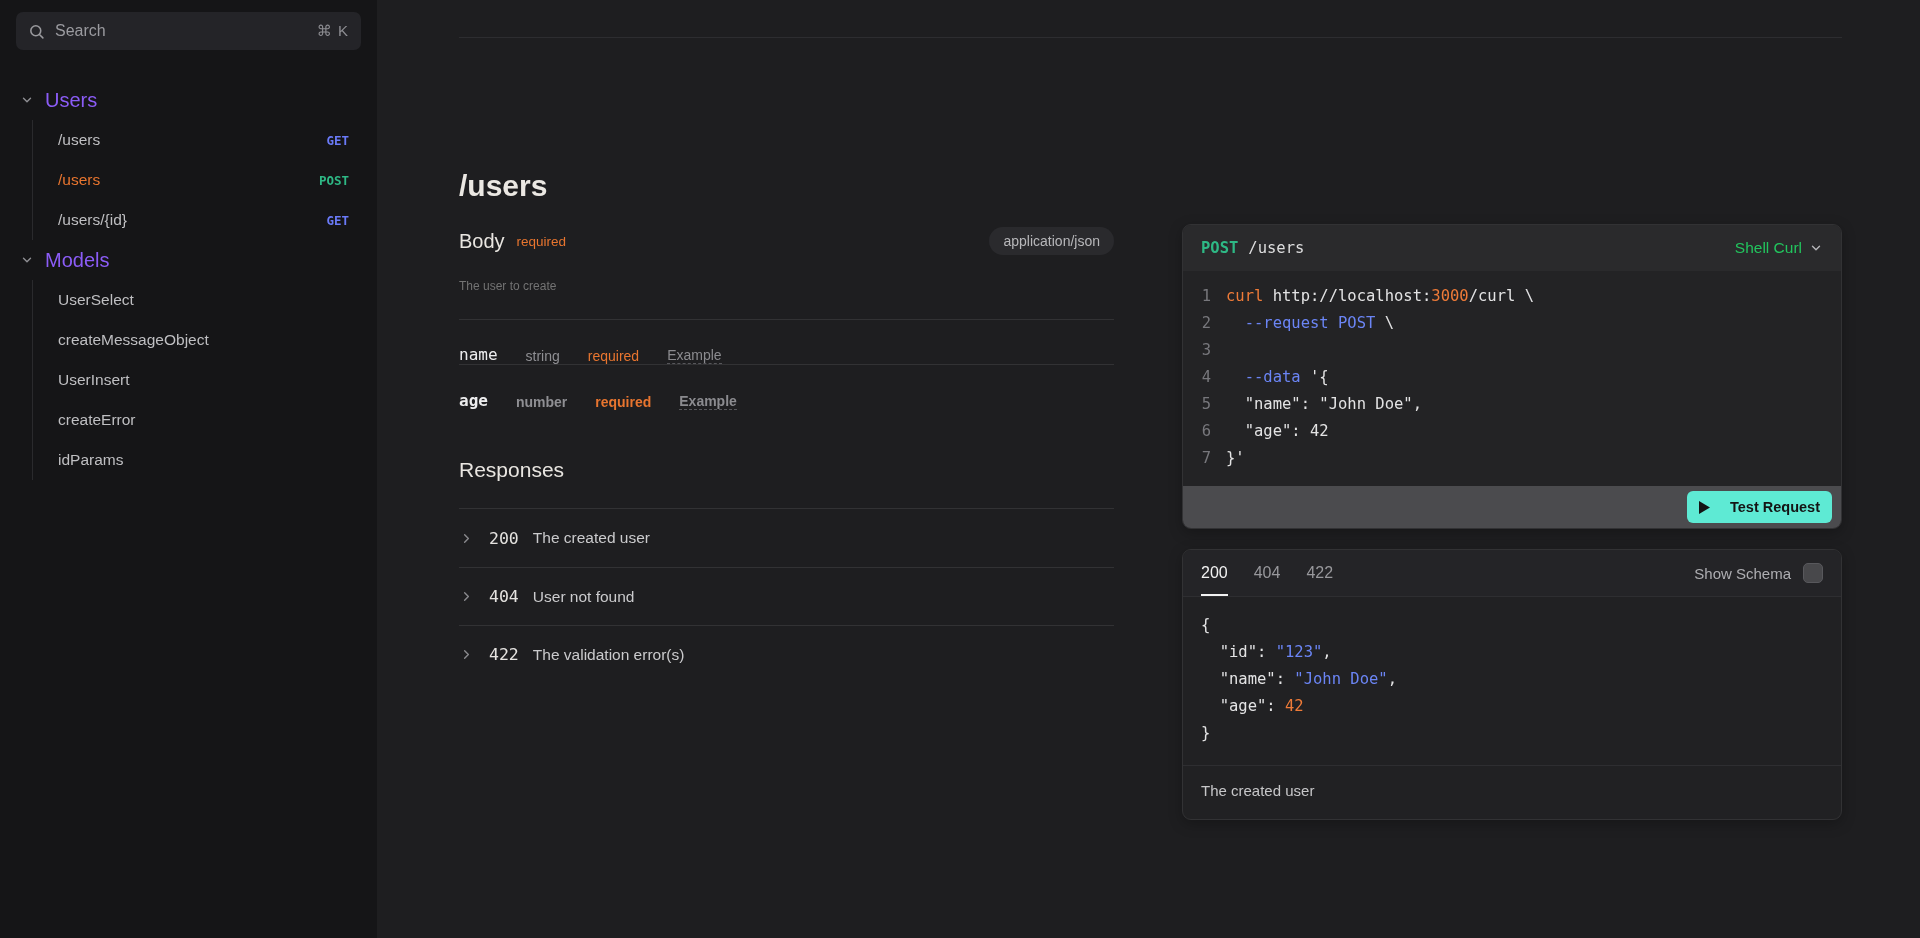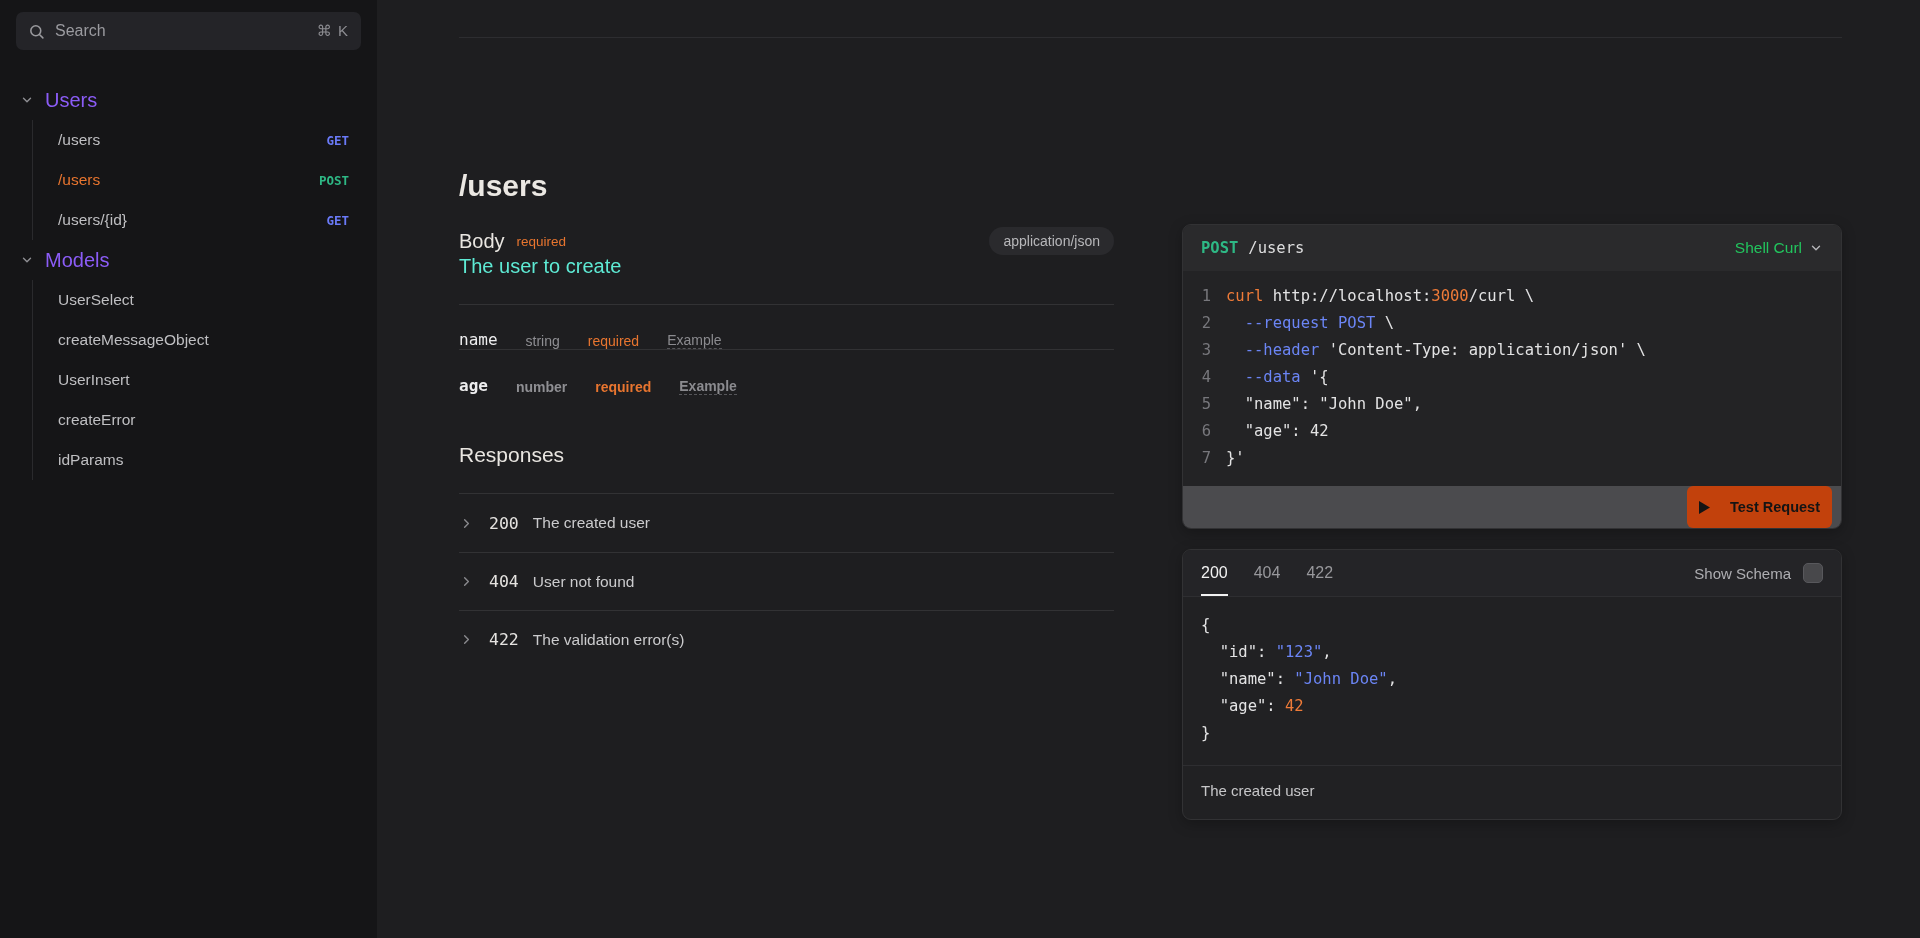--- a/index.html
+++ b/index.html
@@ -34,21 +34,21 @@
   .content { display:flex; gap:68px; }
   .left-col { width:655px; min-width:655px; }
   .right-col { width:660px; min-width:660px; }
 
   h1.op-title { margin-top:131px; font-size:30px; font-weight:700; color:#ebe8e3; }
   .body-head { margin-top:24px; display:flex; align-items:center; }
   .body-label { font-size:20px; font-weight:500; color:#e9e6e1; }
   .required { margin-left:12px; font-size:13.5px; color:#e8752f; }
   .content-type-badge { margin-left:auto; background:#2a2a2d; color:#b7b7ba;
     font-size:14px; padding:6px 14px; border-radius:15px; }
-  .body-desc { margin-top:0; font-size:20px; color:#5eead4; }
+  .body-desc { margin-top:24px; font-size:12px; color:#737373; }
   .divider { border-top:1px solid rgba(255,255,255,0.09); margin-top:26px; }
   .field-row { height:45px; display:flex; align-items:flex-end; gap:28px;
     border-bottom:1px solid rgba(255,255,255,0.09); }
   .field-row:last-child { border-bottom:none;font-weight:bold; }
   .field-name { font-family:"DejaVu Sans Mono", monospace; font-size:16px; color:#ededee; }
   .field-type { font-size:14px; color:#8f8f93; }
   .field-required { font-size:14px; color:#e8752f; }
   .field-example { font-size:14px; color:#8b8b8f; border-bottom:1px dashed #56565a;
     cursor:pointer; }
   h2.resp-title { margin-top:48px; font-size:21px; font-weight:500; color:#e9e6e1; }
@@ -75,22 +75,22 @@
   .code-block { padding:12px 16px 14px; font-family:"DejaVu Sans Mono", monospace;
     font-size:15.5px; line-height:27px; }
   .code-line { display:flex; }
   .ln { width:12px; text-align:right; color:#77777c; margin-right:15px; flex:none; }
   .code-text { white-space:pre; color:#e3e3e4; }
   .tok-plain { color:#e3e3e4; }
   .tok-orange { color:#ef7b38; }
   .tok-blue { color:#6b85f5; }
   .card-footer { height:42px; background:#4b4b4e; display:flex; align-items:center;
     justify-content:flex-end; padding:0 9px; }
-  .test-btn { display:flex; align-items:center; gap:20px; background:#c2410c; color:#141414;
-    border:none; border-radius:6px; height:42px; padding:0 12px; font-size:14.5px;
+  .test-btn { display:flex; align-items:center; gap:20px; background:#5eead4; color:#141414;
+    border:none; border-radius:6px; height:32px; padding:0 12px; font-size:14.5px;
     font-weight:600; font-family:"Liberation Sans", sans-serif; cursor:pointer; }
   .test-btn .picon { display:flex; }
 
   .response-card { margin-top:20px; background:#212123; }
   .resp-header { height:47px; background:#242427; display:flex; align-items:center;
     justify-content:space-between; padding:0 18px; border-bottom:1px solid #2e2e31; }
   .tabs { display:flex; gap:26px; height:100%; }
   .tab { display:inline-flex; align-items:center; height:100%; font-size:16px;
     color:#98989c; cursor:pointer; border-bottom:2px solid transparent;
     border-top:2px solid transparent; }
@@ -253,21 +253,20 @@
               <div class="code-line">
                 <span class="ln">1</span>
                 <span class="code-text"><span class="tok-orange">curl</span><span class="tok-plain"> http://localhost:</span><span class="tok-orange">3000</span><span class="tok-plain">/curl \</span></span>
               </div>
               <div class="code-line">
                 <span class="ln">2</span>
                 <span class="code-text"><span class="tok-blue">  --request POST</span><span class="tok-plain"> \</span></span>
               </div>
               <div class="code-line">
                 <span class="ln">3</span>
-                <span class="code-text"><span class="tok-blue">  --header</span><span class="tok-plain"> 'Content-Type: application/json' \</span></span>
               </div>
               <div class="code-line">
                 <span class="ln">4</span>
                 <span class="code-text"><span class="tok-blue">  --data</span><span class="tok-plain"> '{</span></span>
               </div>
               <div class="code-line">
                 <span class="ln">5</span>
                 <span class="code-text"><span class="tok-plain">  "name": "John Doe",</span></span>
               </div>
               <div class="code-line">

